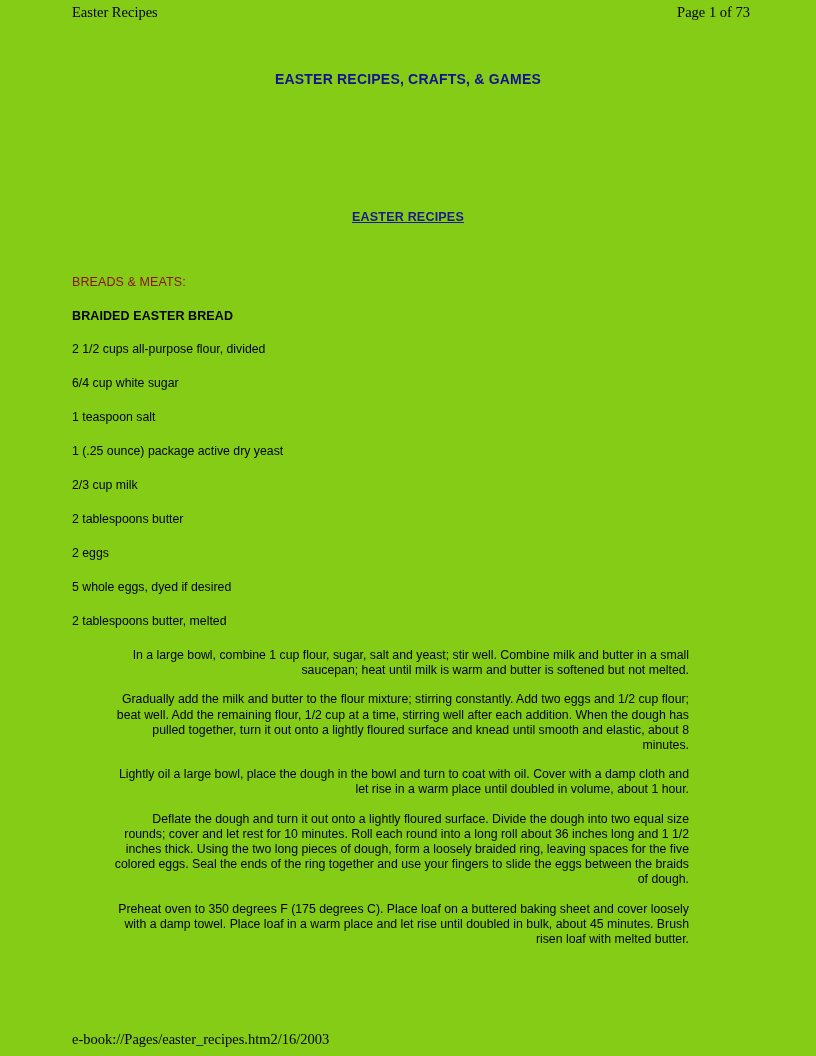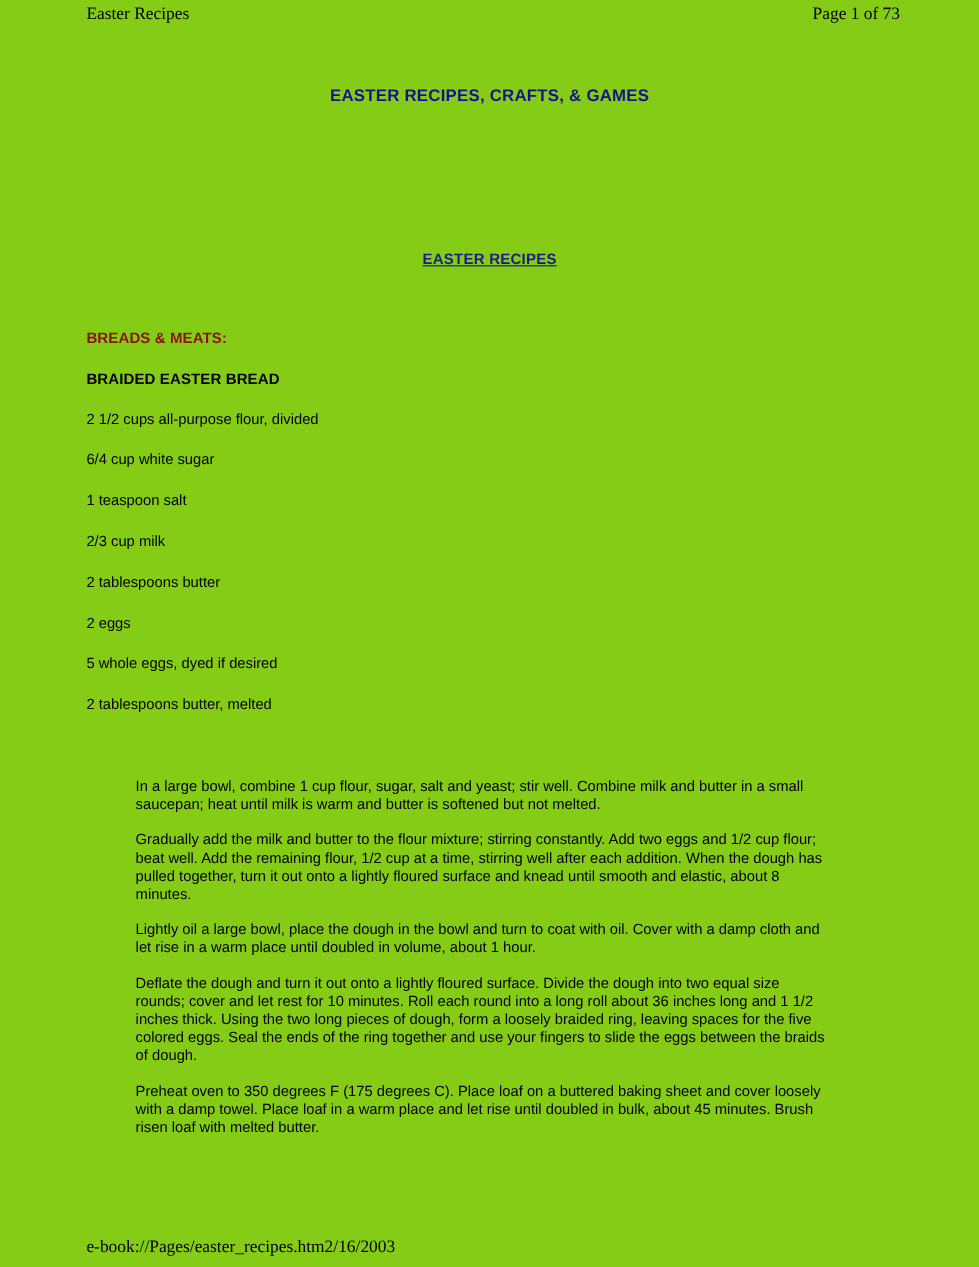--- a/index.html
+++ b/index.html
@@ -92,21 +92,21 @@
     text-decoration: underline;
     cursor: pointer;
   }
 
   .section-heading {
     position: absolute;
     top: 251px;
     left: 72px;
     font-family: "Liberation Sans", sans-serif;
     font-size: 12.5px;
-    font-weight: bold;
+    font-weight: normal;
     letter-spacing: 0.1px;
     color: #8b1111;
   }
 
   .recipe-title {
     position: absolute;
     top: 285px;
     left: 72px;
     font-family: "Liberation Sans", sans-serif;
     font-size: 12.5px;
@@ -137,21 +137,21 @@
     left: 113px;
     width: 592px;
   }
 
   .instruction-para {
     font-family: "Liberation Sans", sans-serif;
     font-size: 12.3px;
     line-height: 15.2px;
     color: #000000;
     margin: 0 16px 14px 0;
-    text-align: left;
+    text-align: right;
   }
 </style>
 </head>
 <body>
 
 <div class="page">
 
   <div class="running-header">
     <span class="hdr-left">Easter Recipes</span>
     <span class="hdr-right">Page 1 of 73</span>
@@ -166,20 +166,21 @@
     </div>
 
     <div class="section-heading">BREADS &amp; MEATS:</div>
 
     <div class="recipe-title">BRAIDED EASTER BREAD</div>
 
     <div class="ingredients" id="ingredients-list">
         <p class="ingredient-line">2 1/2 cups all-purpose flour, divided</p>
         <p class="ingredient-line">6/4 cup white sugar</p>
         <p class="ingredient-line">1 teaspoon salt</p>
+        <p class="ingredient-line">1 (.25 ounce) package active dry yeast</p>
         <p class="ingredient-line">2/3 cup milk</p>
         <p class="ingredient-line">2 tablespoons butter</p>
         <p class="ingredient-line">2 eggs</p>
         <p class="ingredient-line">5 whole eggs, dyed if desired</p>
         <p class="ingredient-line">2 tablespoons butter, melted</p>
       </div>
 
     <div class="instructions" id="instructions-list">
         <p class="instruction-para">In a large bowl, combine 1 cup flour, sugar, salt and yeast; stir well. Combine milk and butter in a small saucepan; heat until milk is warm and butter is softened but not melted.</p>
         <p class="instruction-para">Gradually add the milk and butter to the flour mixture; stirring constantly. Add two eggs and 1/2 cup flour; beat well. Add the remaining flour, 1/2 cup at a time, stirring well after each addition. When the dough has pulled together, turn it out onto a lightly floured surface and knead until smooth and elastic, about 8 minutes.</p>

